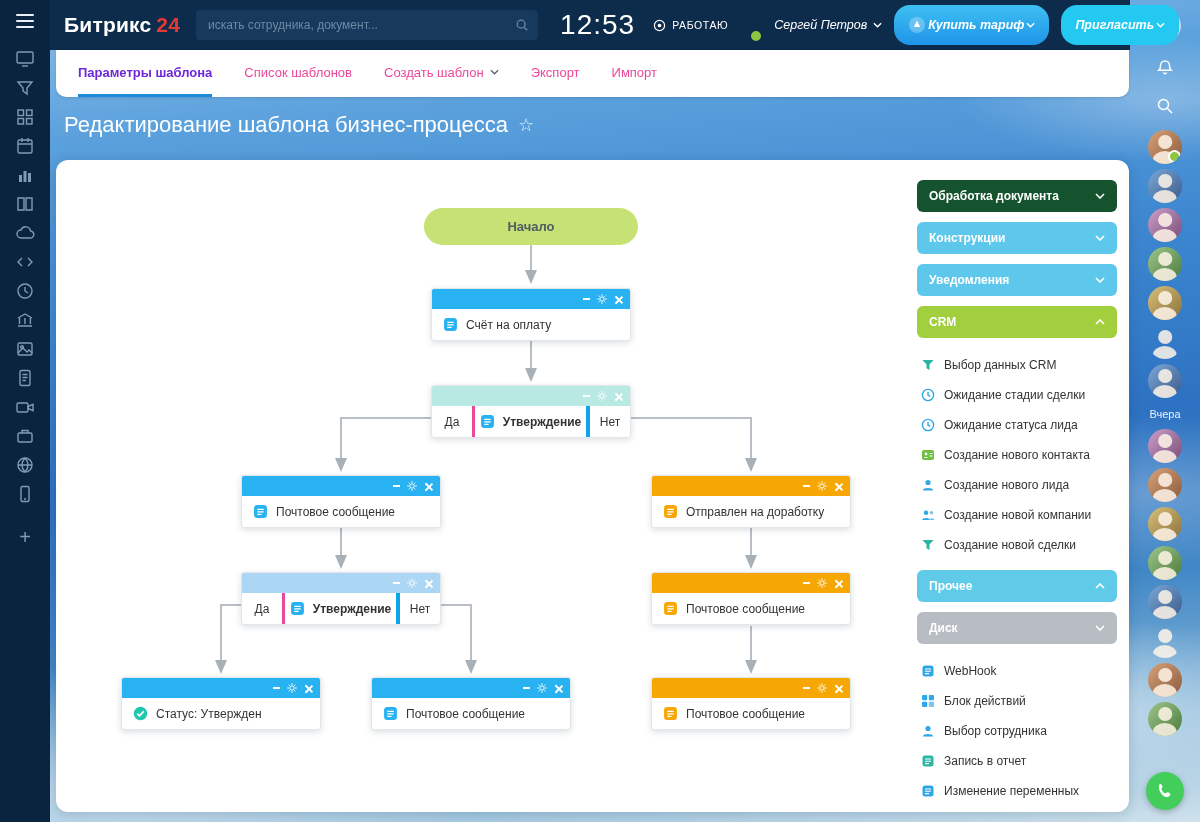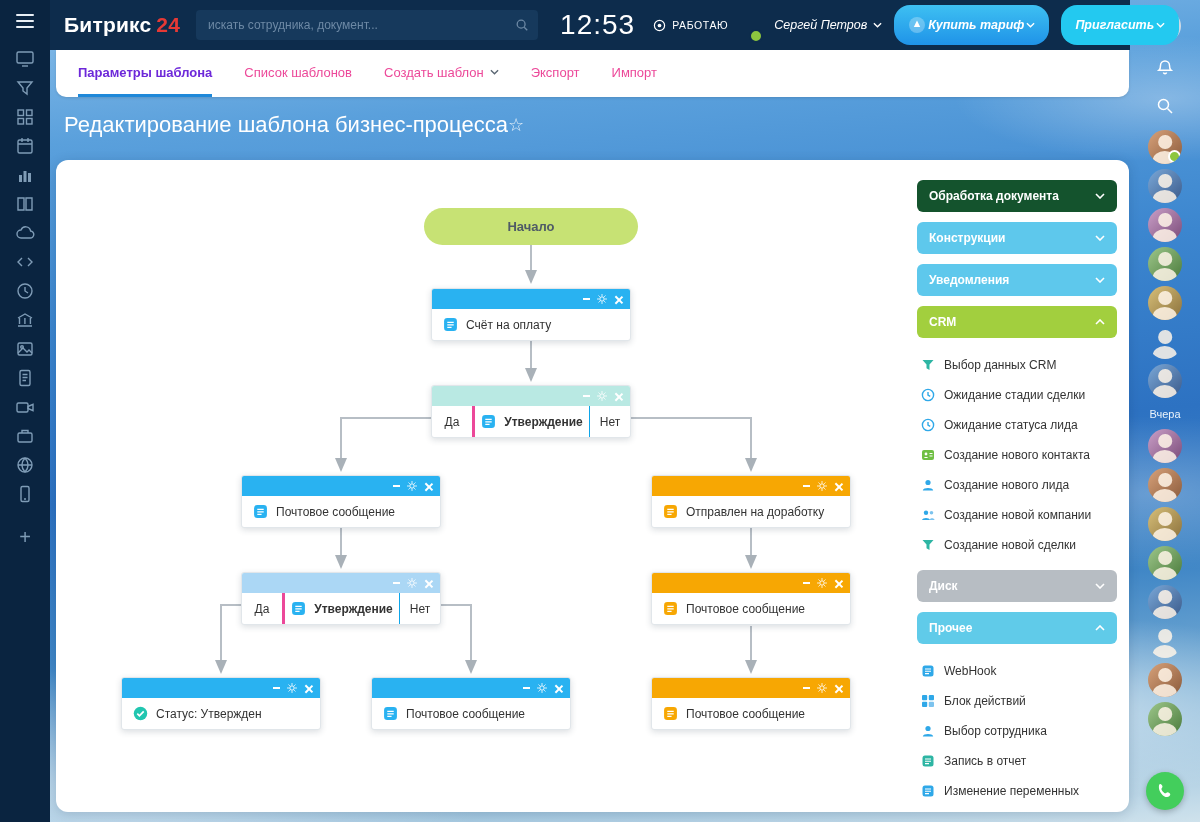--- a/index.html
+++ b/index.html
@@ -70,21 +70,21 @@
   .phone-btn{margin-top:auto;margin-bottom:12px;width:38px;height:38px;border-radius:50%;background:#43ce5c;
     display:flex;align-items:center;justify-content:center;cursor:pointer;box-shadow:0 2px 6px rgba(0,0,0,.25);}
   
   .main{position:absolute;left:50px;top:50px;width:1080px;bottom:0;z-index:5;}
   .tabbar{position:absolute;left:6px;right:1px;top:0;height:47px;background:#fff;border-radius:0 0 10px 10px;
     display:flex;align-items:center;padding:0 22px;box-sizing:border-box;gap:32px;box-shadow:0 1px 3px rgba(0,0,0,.12);}
   .tab{height:100%;display:flex;align-items:center;gap:6px;font-size:13px;color:#ec4899;cursor:pointer;
     border-bottom:3px solid transparent;box-sizing:border-box;}
   .tab.active{color:#6d28d9;font-weight:bold;border-bottom-color:#1e88d9;}
   .tab .dcar path{stroke:#5a6672;}
-  .title-row{position:absolute;left:14px;top:62px;display:flex;align-items:center;gap:0;color:#fff;}
+  .title-row{position:absolute;left:14px;top:62px;display:flex;align-items:center;gap:10px;color:#fff;}
   .ptitle{font-size:22px;font-weight:400;}
   .fav{font-size:18px;color:rgba(255,255,255,.85);cursor:pointer;}
   
   .panel{position:absolute;left:6px;right:1px;top:110px;bottom:10px;background:#fff;border-radius:12px;
     box-shadow:0 2px 12px rgba(10,40,70,.18);overflow:hidden;}
   .connectors{position:absolute;left:0;top:0;pointer-events:none;}
   .start{position:absolute;left:368px;top:48px;width:214px;height:37px;background:#c7e274;border-radius:19px;
     display:flex;align-items:center;justify-content:center;font-size:13px;font-weight:bold;color:#4f5b66;cursor:pointer;}
   .node{position:absolute;width:200px;background:#fff;border:1px solid #e1e6ea;border-radius:3px;
     box-shadow:0 2px 6px rgba(30,50,70,.16);box-sizing:border-box;cursor:pointer;}
@@ -96,21 +96,21 @@
   .wc-min{width:7px;height:2px;background:#fff;display:inline-block;cursor:pointer;}
   .wc-gear{width:10px;height:10px;stroke:#fff;fill:none;stroke-width:1;cursor:pointer;}
   .wc-close{position:relative;width:9px;height:9px;display:inline-block;cursor:pointer;}
   .wc-close::before,.wc-close::after{content:"";position:absolute;left:4px;top:0;width:1.5px;height:10px;background:#fff;}
   .wc-close::before{transform:rotate(45deg);}
   .wc-close::after{transform:rotate(-45deg);}
   .nb{height:31px;display:flex;align-items:center;gap:8px;padding:0 11px;font-size:12px;color:#333;}
   .cond-body{padding:0;gap:0;}
   .cond-cell{width:40px;align-self:stretch;display:flex;align-items:center;justify-content:center;font-size:12px;color:#333;flex:0 0 auto;}
   .cond-cell.yes{border-right:3px solid #ec4899;}
-  .cond-cell.no{border-left:1px solid #0ea5e9;}
+  .cond-cell.no{border-left:4px solid #0ea5e9;}
   .cond-mid{flex:1;display:flex;align-items:center;justify-content:center;gap:8px;}
   .di{width:15px;height:15px;flex:0 0 auto;}
   
   .palette{position:absolute;top:20px;right:12px;width:200px;}
   .pcat{height:32px;border-radius:6px;display:flex;align-items:center;justify-content:space-between;
     padding:0 12px;color:#fff;font-size:12px;font-weight:bold;margin-bottom:10px;cursor:pointer;box-sizing:border-box;}
   .c-doc{background:#14532d;} .c-constr{background:#5ec8ec;} .c-notif{background:#5ec8ec;}
   .c-crm{background:#a2cf3e;} .c-disk{background:#b7bdc3;} .c-other{background:#60cbe9;}
   .chev{width:10px;height:6px;}
   .chev path{stroke:#fff;stroke-width:1.6;fill:none;}
@@ -566,32 +566,32 @@
               </svg>
             <span>Создание новой компании</span>
           </div>
           <div class="pitem">
             <svg class="pi" viewBox="0 0 14 14">
                 <path d="M1.5 2h11L8.5 6.5V12l-3-1.8V6.5z" fill="#2db5a3"></path>
               </svg>
             <span>Создание новой сделки</span>
           </div>
         </div>
+        <div class="pcat c-other">
+          <span>Прочее</span>
+          <svg class="chev" viewBox="0 0 10 6">
+              <path d="M1 5l4-4 4 4"></path>
+            </svg>
+        </div>
         <div class="pcat c-disk">
           <span>Диск</span>
           <svg class="chev" viewBox="0 0 10 6">
               <path d="M1 1l4 4 4-4"></path>
             </svg>
         </div>
-        <div class="pcat c-other">
-          <span>Прочее</span>
-          <svg class="chev" viewBox="0 0 10 6">
-              <path d="M1 5l4-4 4 4"></path>
-            </svg>
-        </div>
         <div class="plist">
           <div class="pitem">
             <svg class="pi" viewBox="0 0 14 14">
                 <rect x="1.5" y="1.5" width="11" height="11" rx="2.5" fill="#2fa8e8"></rect>
                 <path d="M4 5h6M4 7.3h6M4 9.6h4" stroke="#fff" stroke-width="1.1" fill="none"></path>
               </svg>
             <span>WebHook</span>
           </div>
           <div class="pitem">
             <svg class="pi" viewBox="0 0 14 14">

